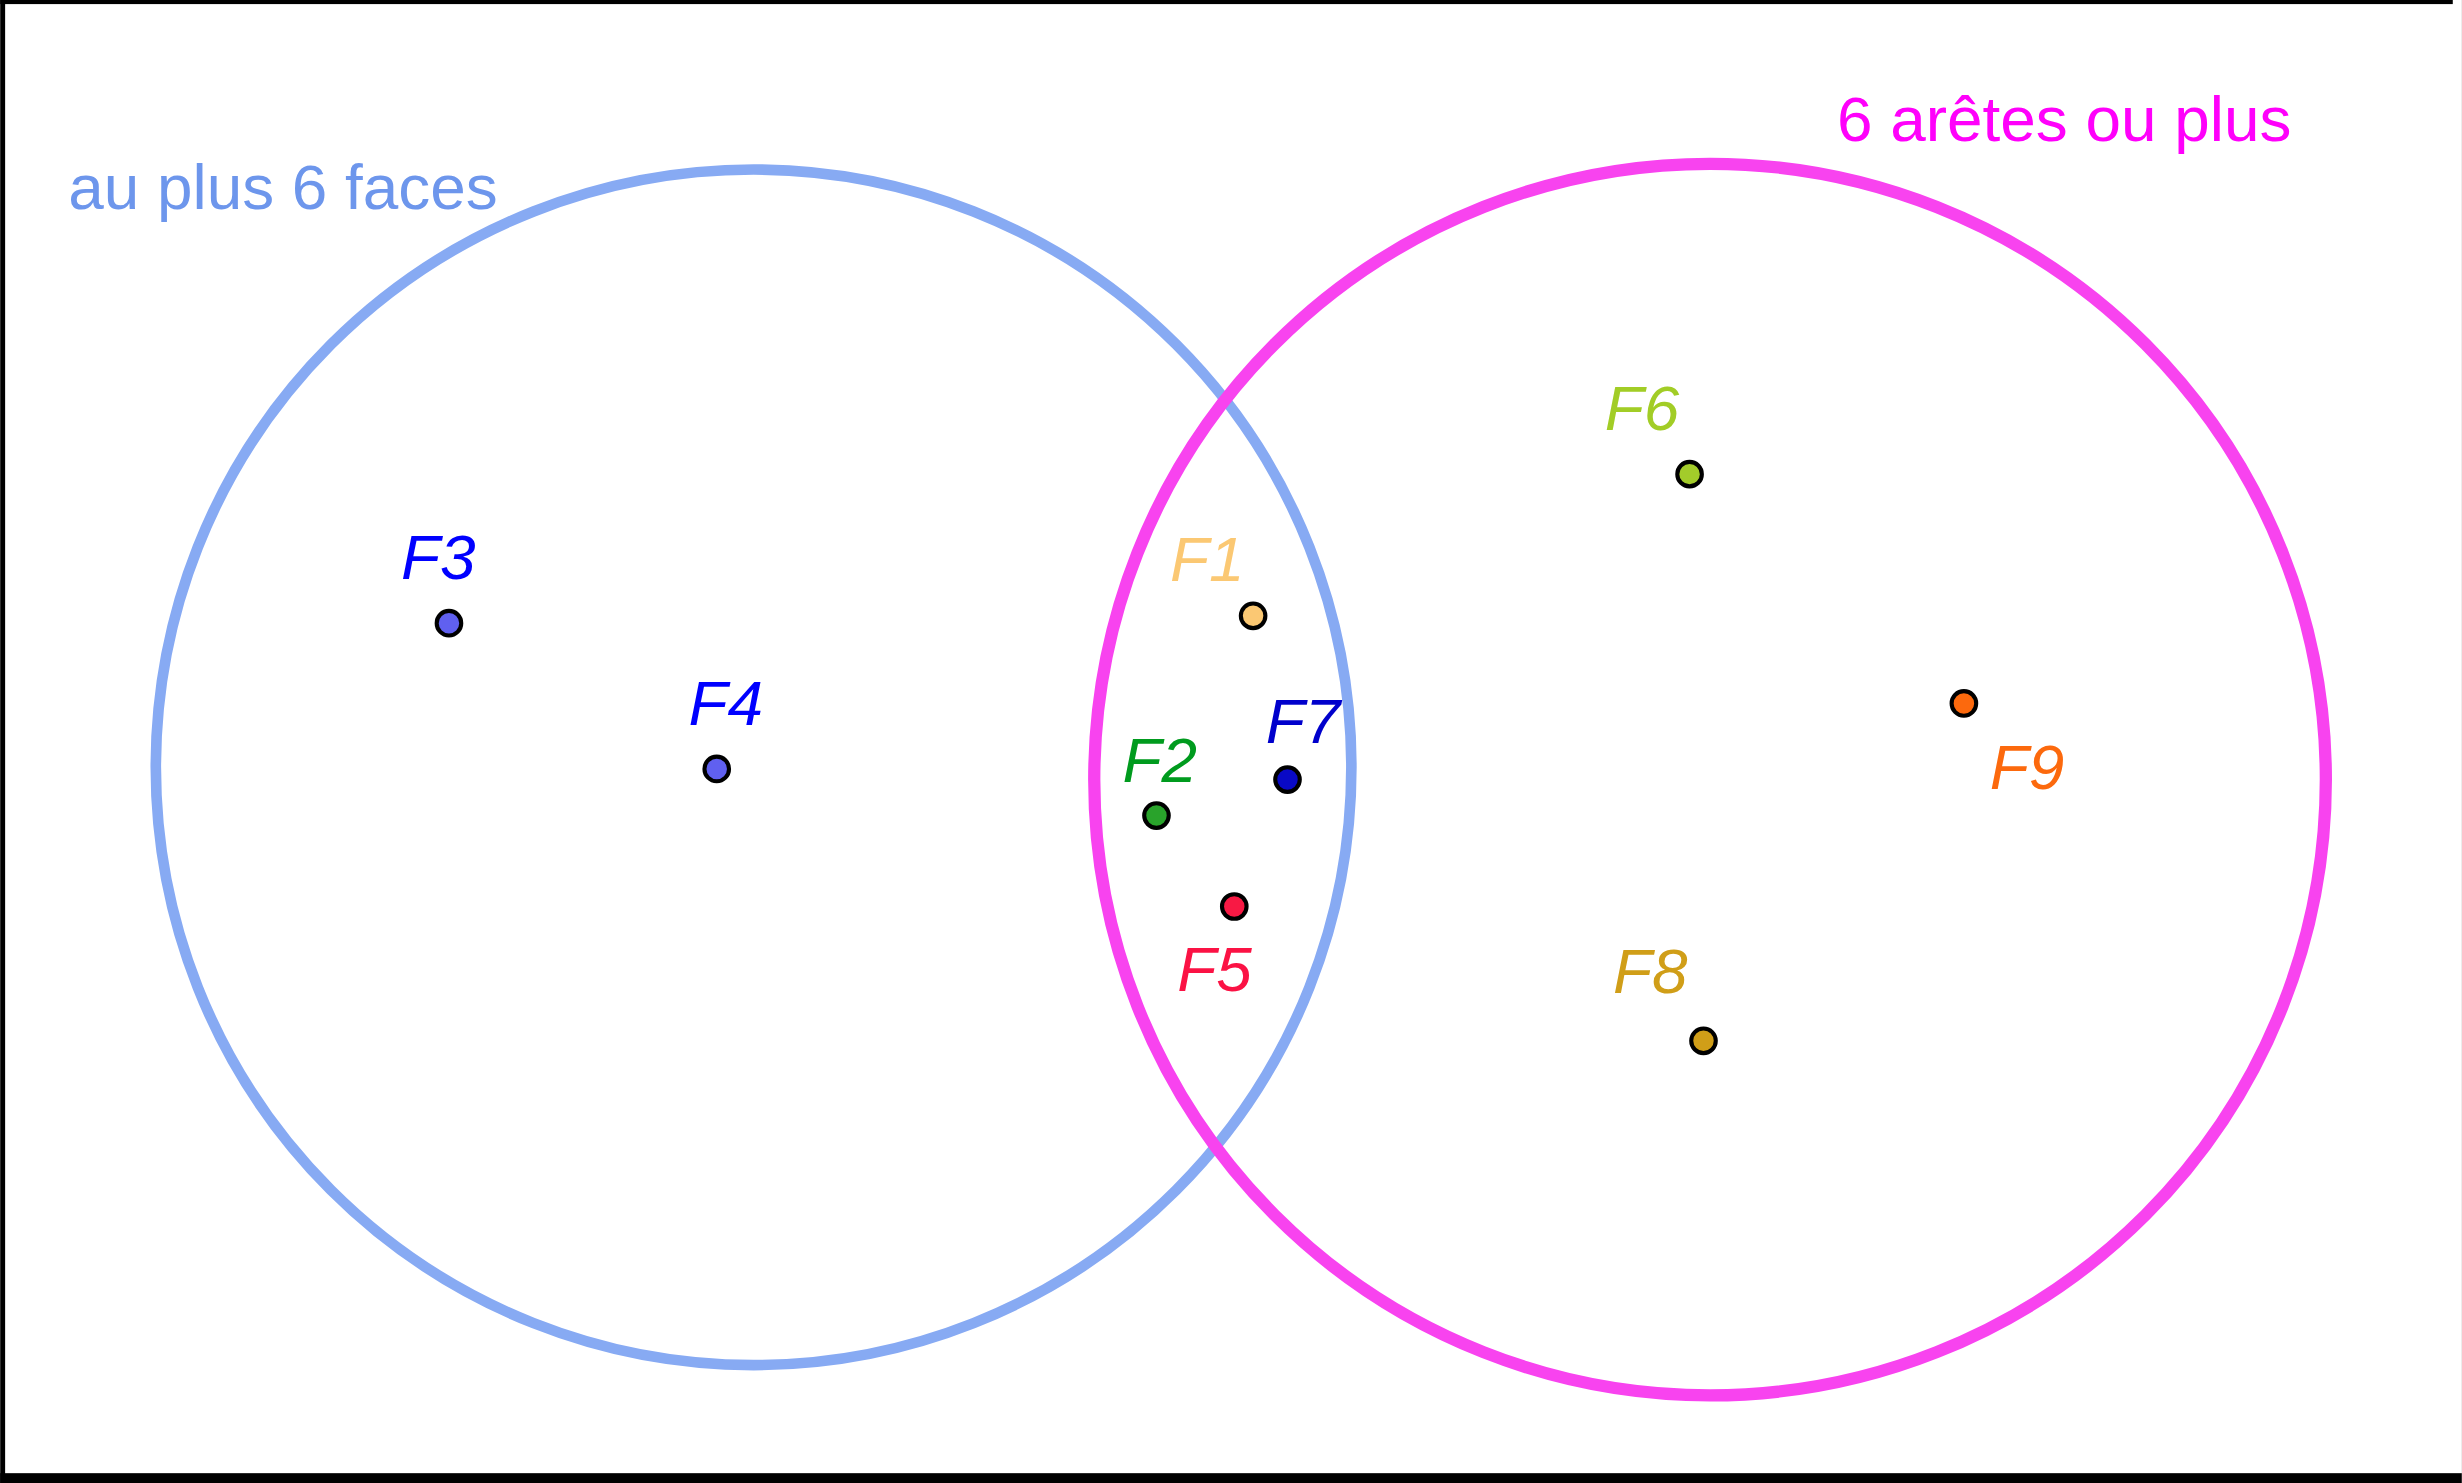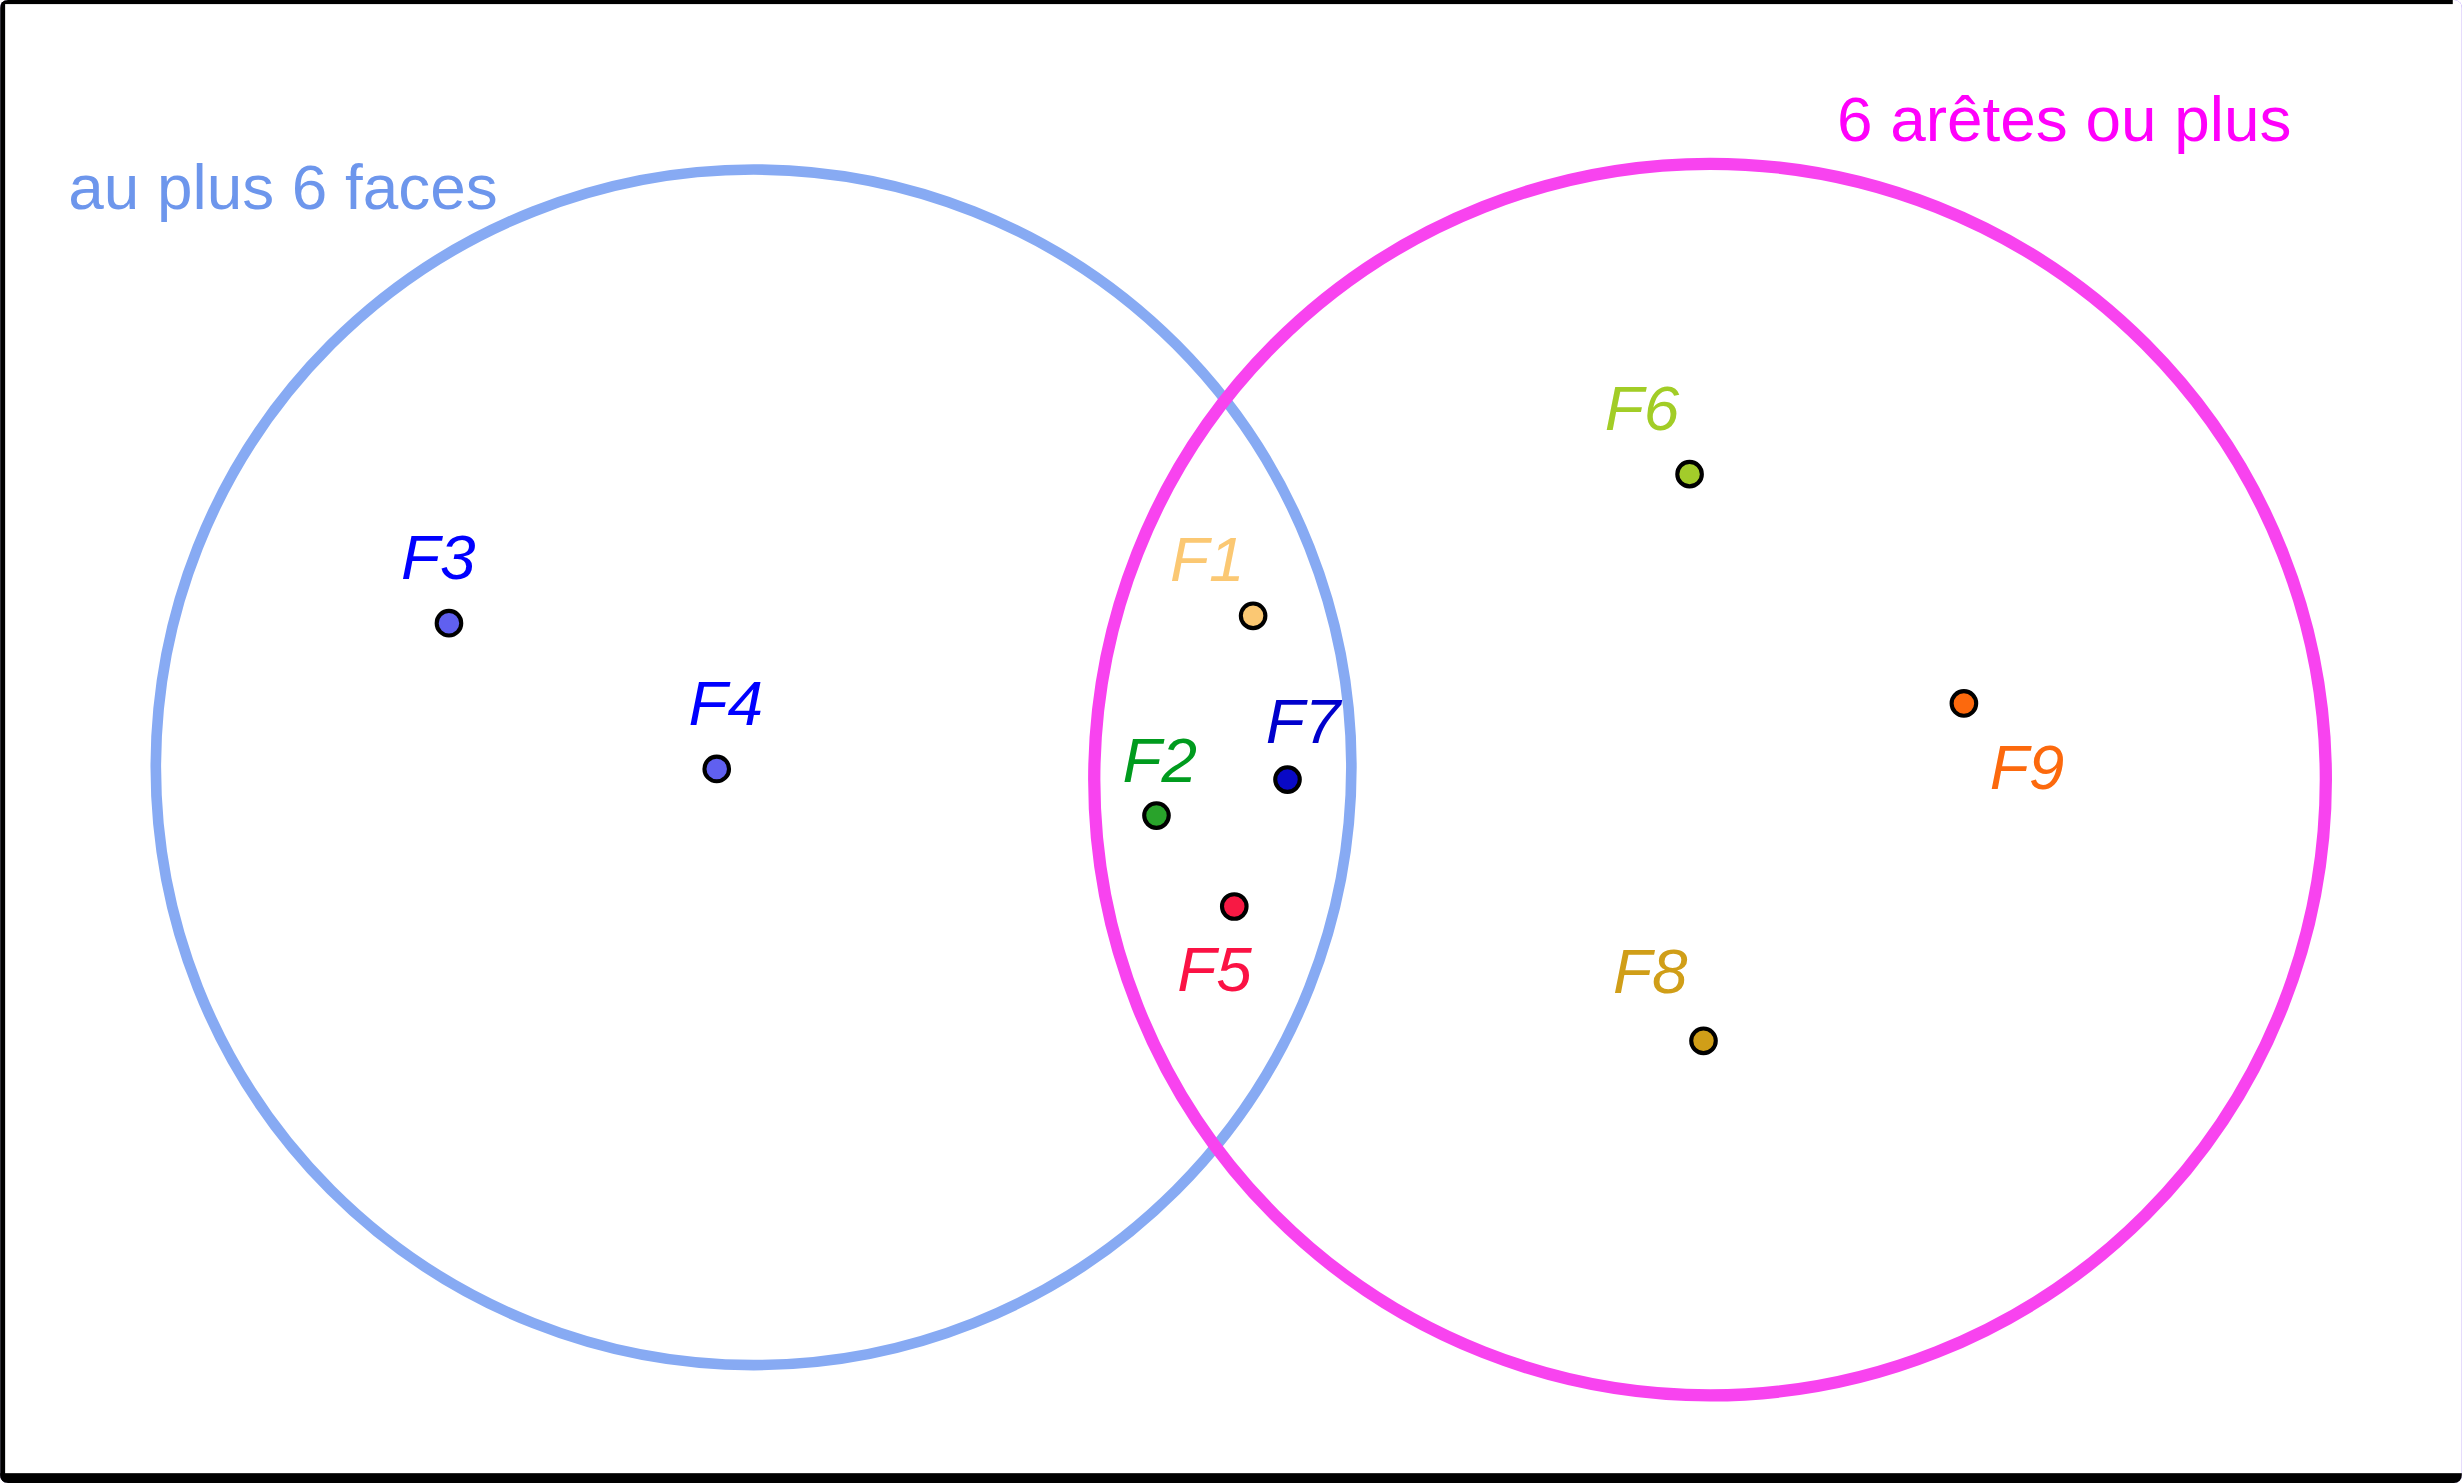--- a/index.html
+++ b/index.html
@@ -4,22 +4,21 @@
 <style>
   html, body {
     margin: 0;
     padding: 0;
     background: #ffffff;
   }
   .canvas-wrap {
     width: 100vw;
     height: 100vh;
     overflow: hidden;
-    background: #8b5cf6;
-    border-radius: 8px;
+    background: #a3a3a3;
   }
   svg {
     display: block;
     width: 100%;
     height: 100%;
   }
   .set-circle {
     fill: none;
   }
   .set-title {

